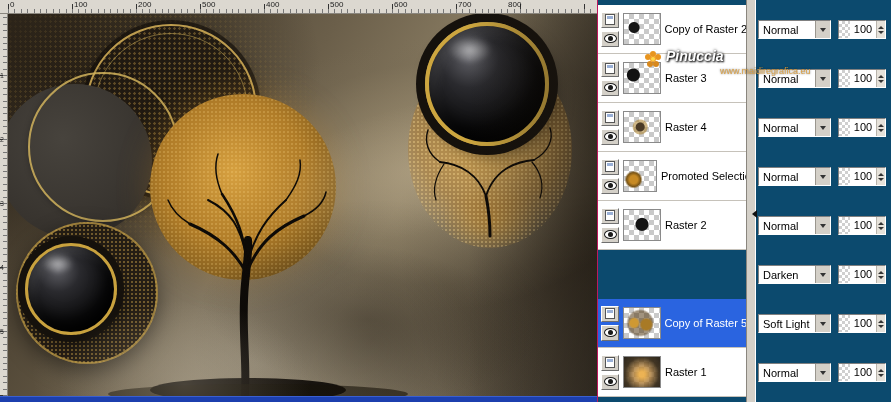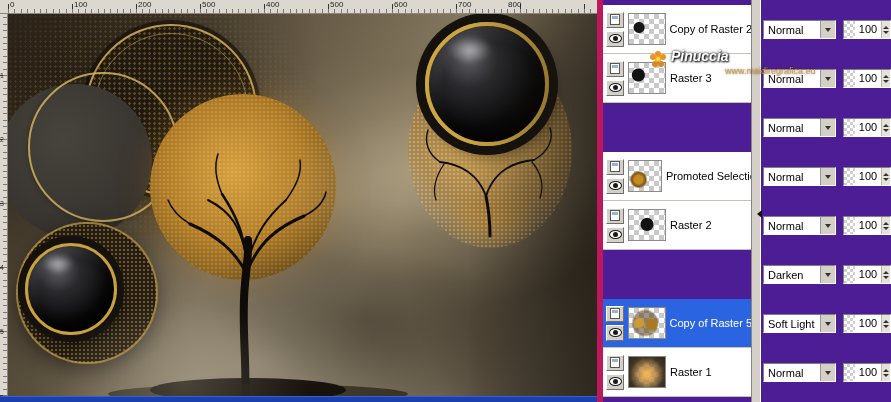--- a/index.html
+++ b/index.html
@@ -102,21 +102,21 @@
     border:4px solid #cda63f;
     box-shadow:0 0 0 9px #15110c, 6px 10px 18px rgba(0,0,0,.5),
       inset -8px -12px 20px rgba(0,0,0,.85), inset 6px 8px 12px rgba(255,255,255,.10); }
 
   
   .bottom-bar { position:absolute; left:0; top:396px; width:597px; height:6px;
     background:#1c3fae; border-top:1px solid #3a5fd0; }
 
   
   .panel { position:absolute; left:597px; top:0; width:294px; height:402px;
-    background:#4c1d95; border-left:6px solid #be185d; }
+    background:#0c4a6e; border-left:1px solid #be185d; }
   .rows { position:absolute; left:0; top:5px; width:100%; }
   .lrow { position:relative; height:49px; }
   .lcell { position:absolute; left:0; top:0; width:148px; height:100%;
     background:#fff; display:flex; align-items:center; gap:4px; padding-left:3px;
     border-bottom:1px solid #c6c2ba; }
   .lrow.sel .lcell { background:#2a64e0; }
   .lrow.sel .lname { color:#fff; }
   .btnstack { display:flex; flex-direction:column; gap:3px; }
   .mbtn { width:18px; height:16px; background:#d4d0c8;
     border:1px solid; border-color:#fff #6f6f6f #6f6f6f #fff;
@@ -300,20 +300,32 @@
           <span class="opchk"></span>
           <span class="opval">100</span>
           <span class="spin">
               <span class="spin-up"></span>
               <span class="spin-dn"></span>
             </span>
         </div>
       </div>
 
       <div class="lrow">
+        <div class="lcell">
+          <div class="btnstack">
+            <div class="mbtn">
+                <span class="pageico"></span>
+              </div>
+            <div class="mbtn">
+                <span class="eyeico"></span>
+              </div>
+          </div>
+          <div class="thumb t2"></div>
+          <span class="lname">Raster 4</span>
+        </div>
         <div class="blendbox">
           <span class="blendtext">Normal</span>
           <span class="darrbtn">
               <span class="darr"></span>
             </span>
         </div>
         <div class="opbox">
           <span class="opchk"></span>
           <span class="opval">100</span>
           <span class="spin">

